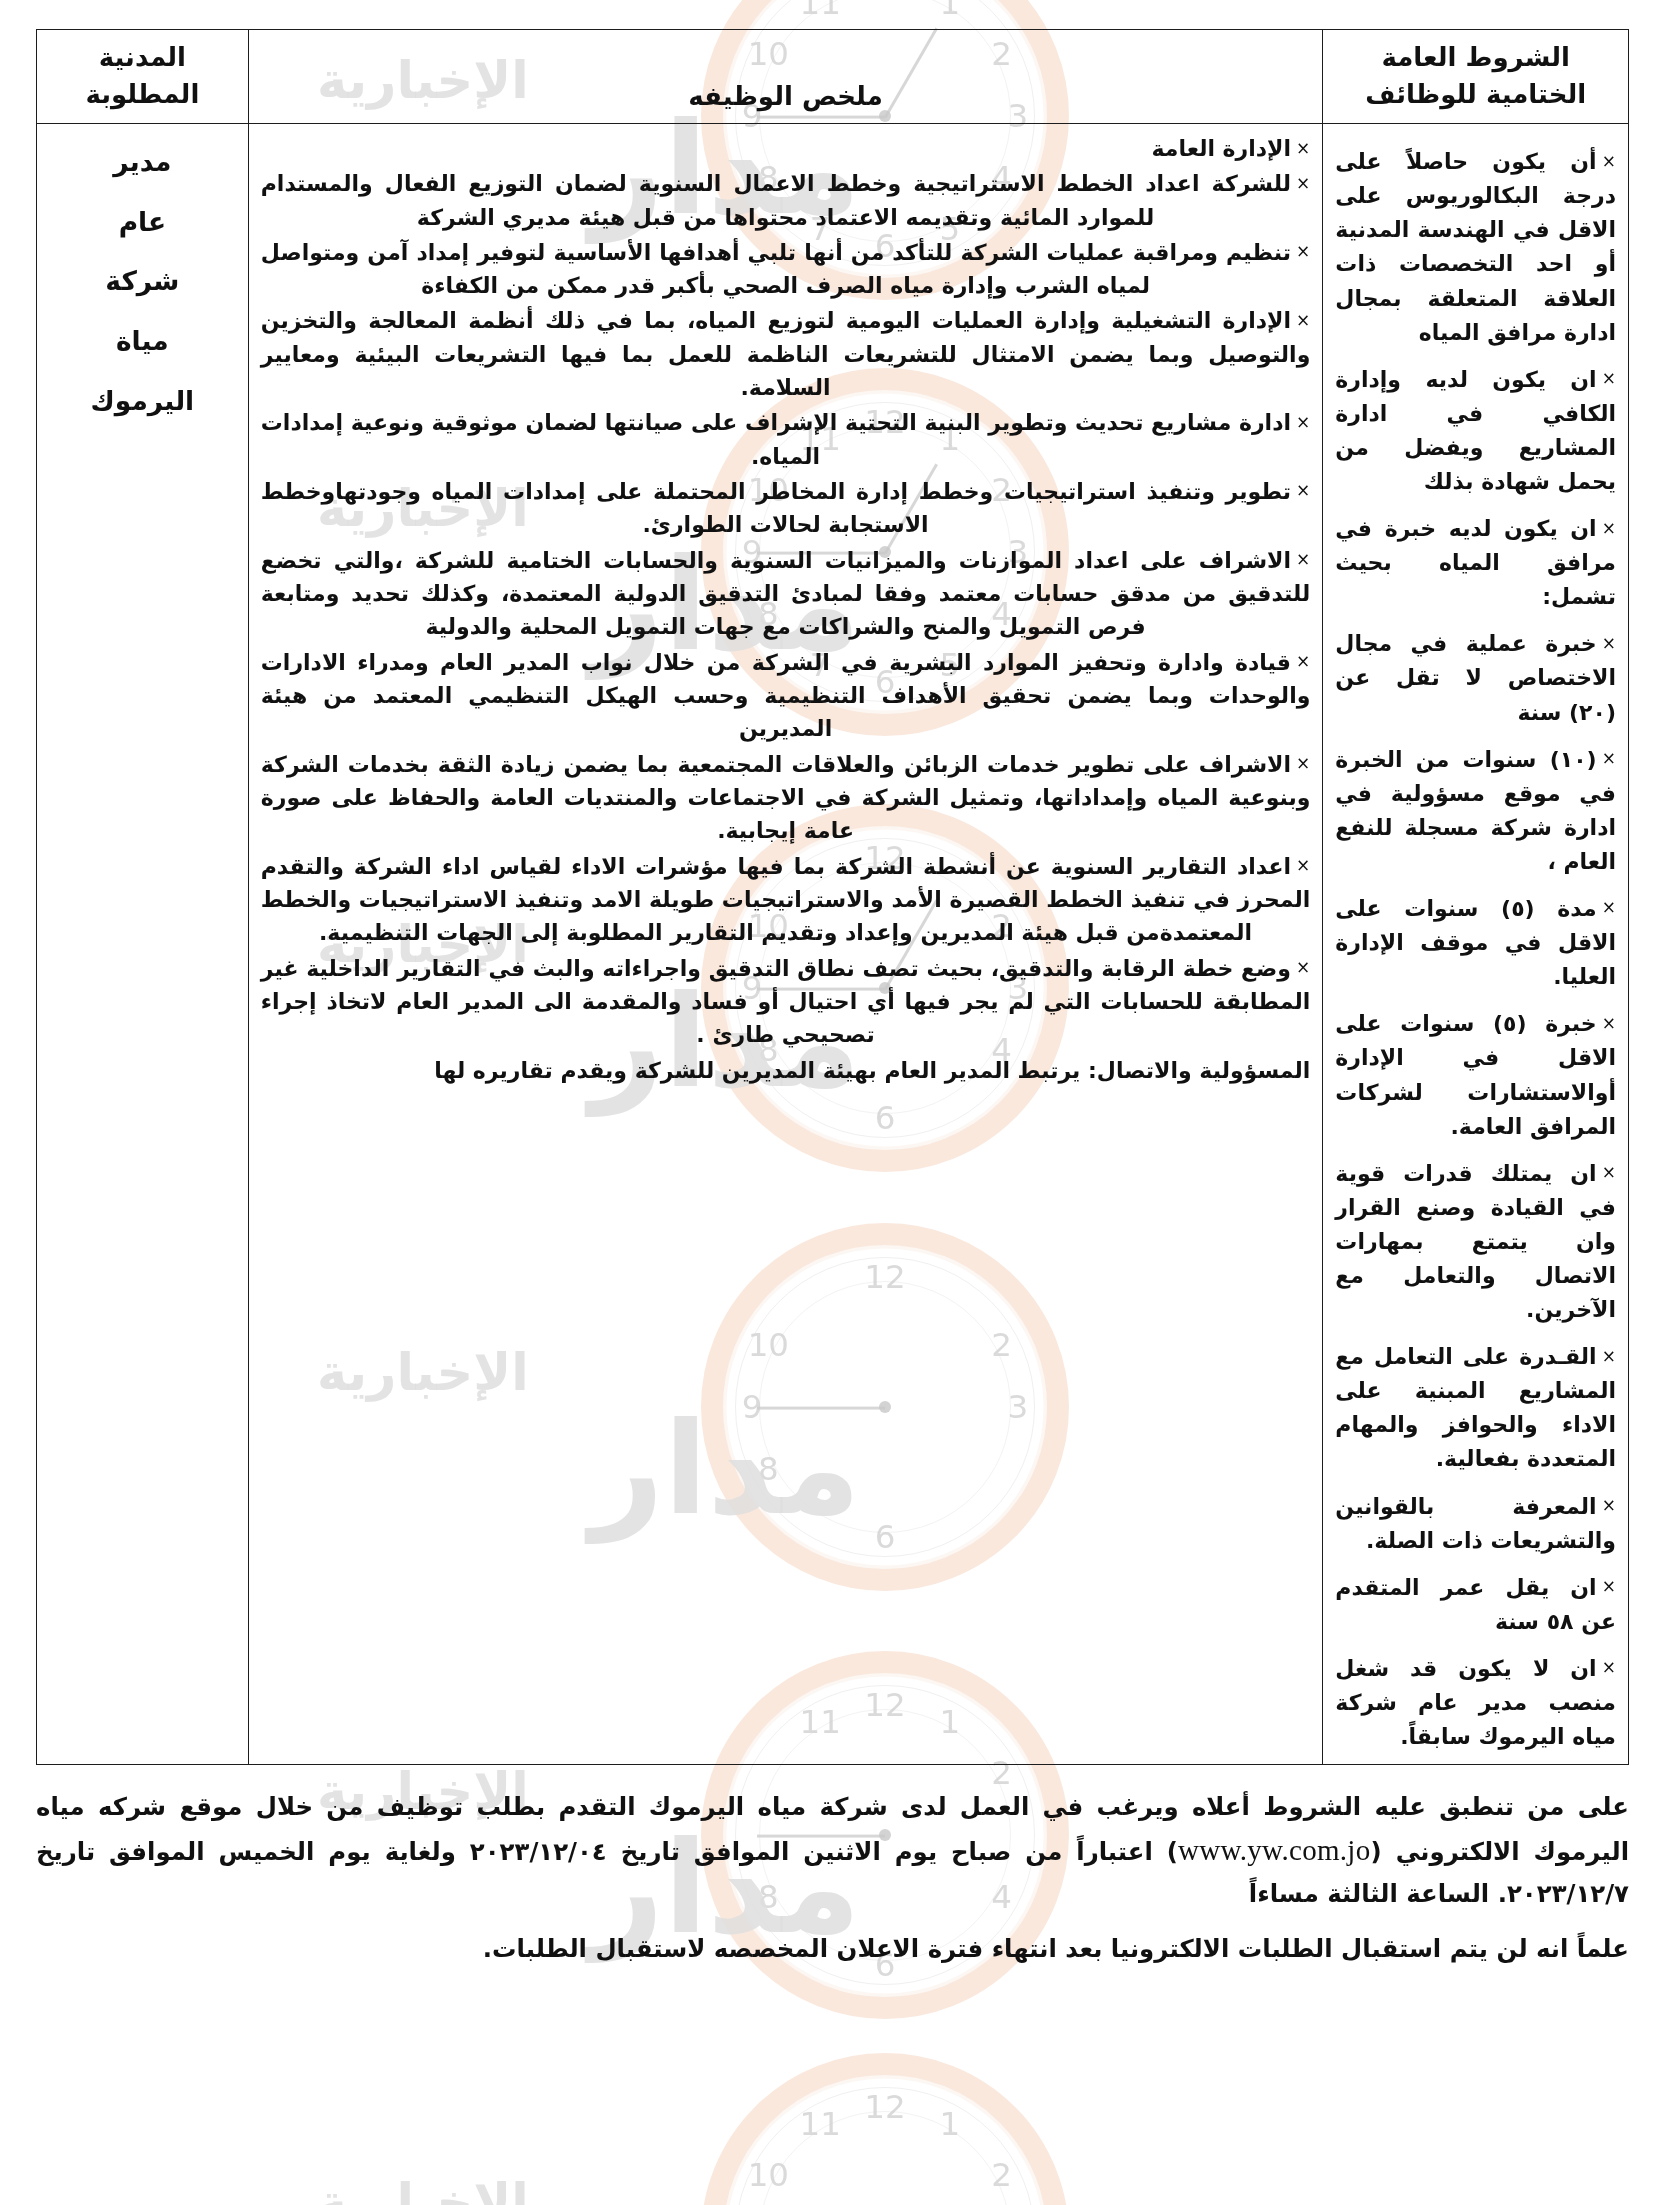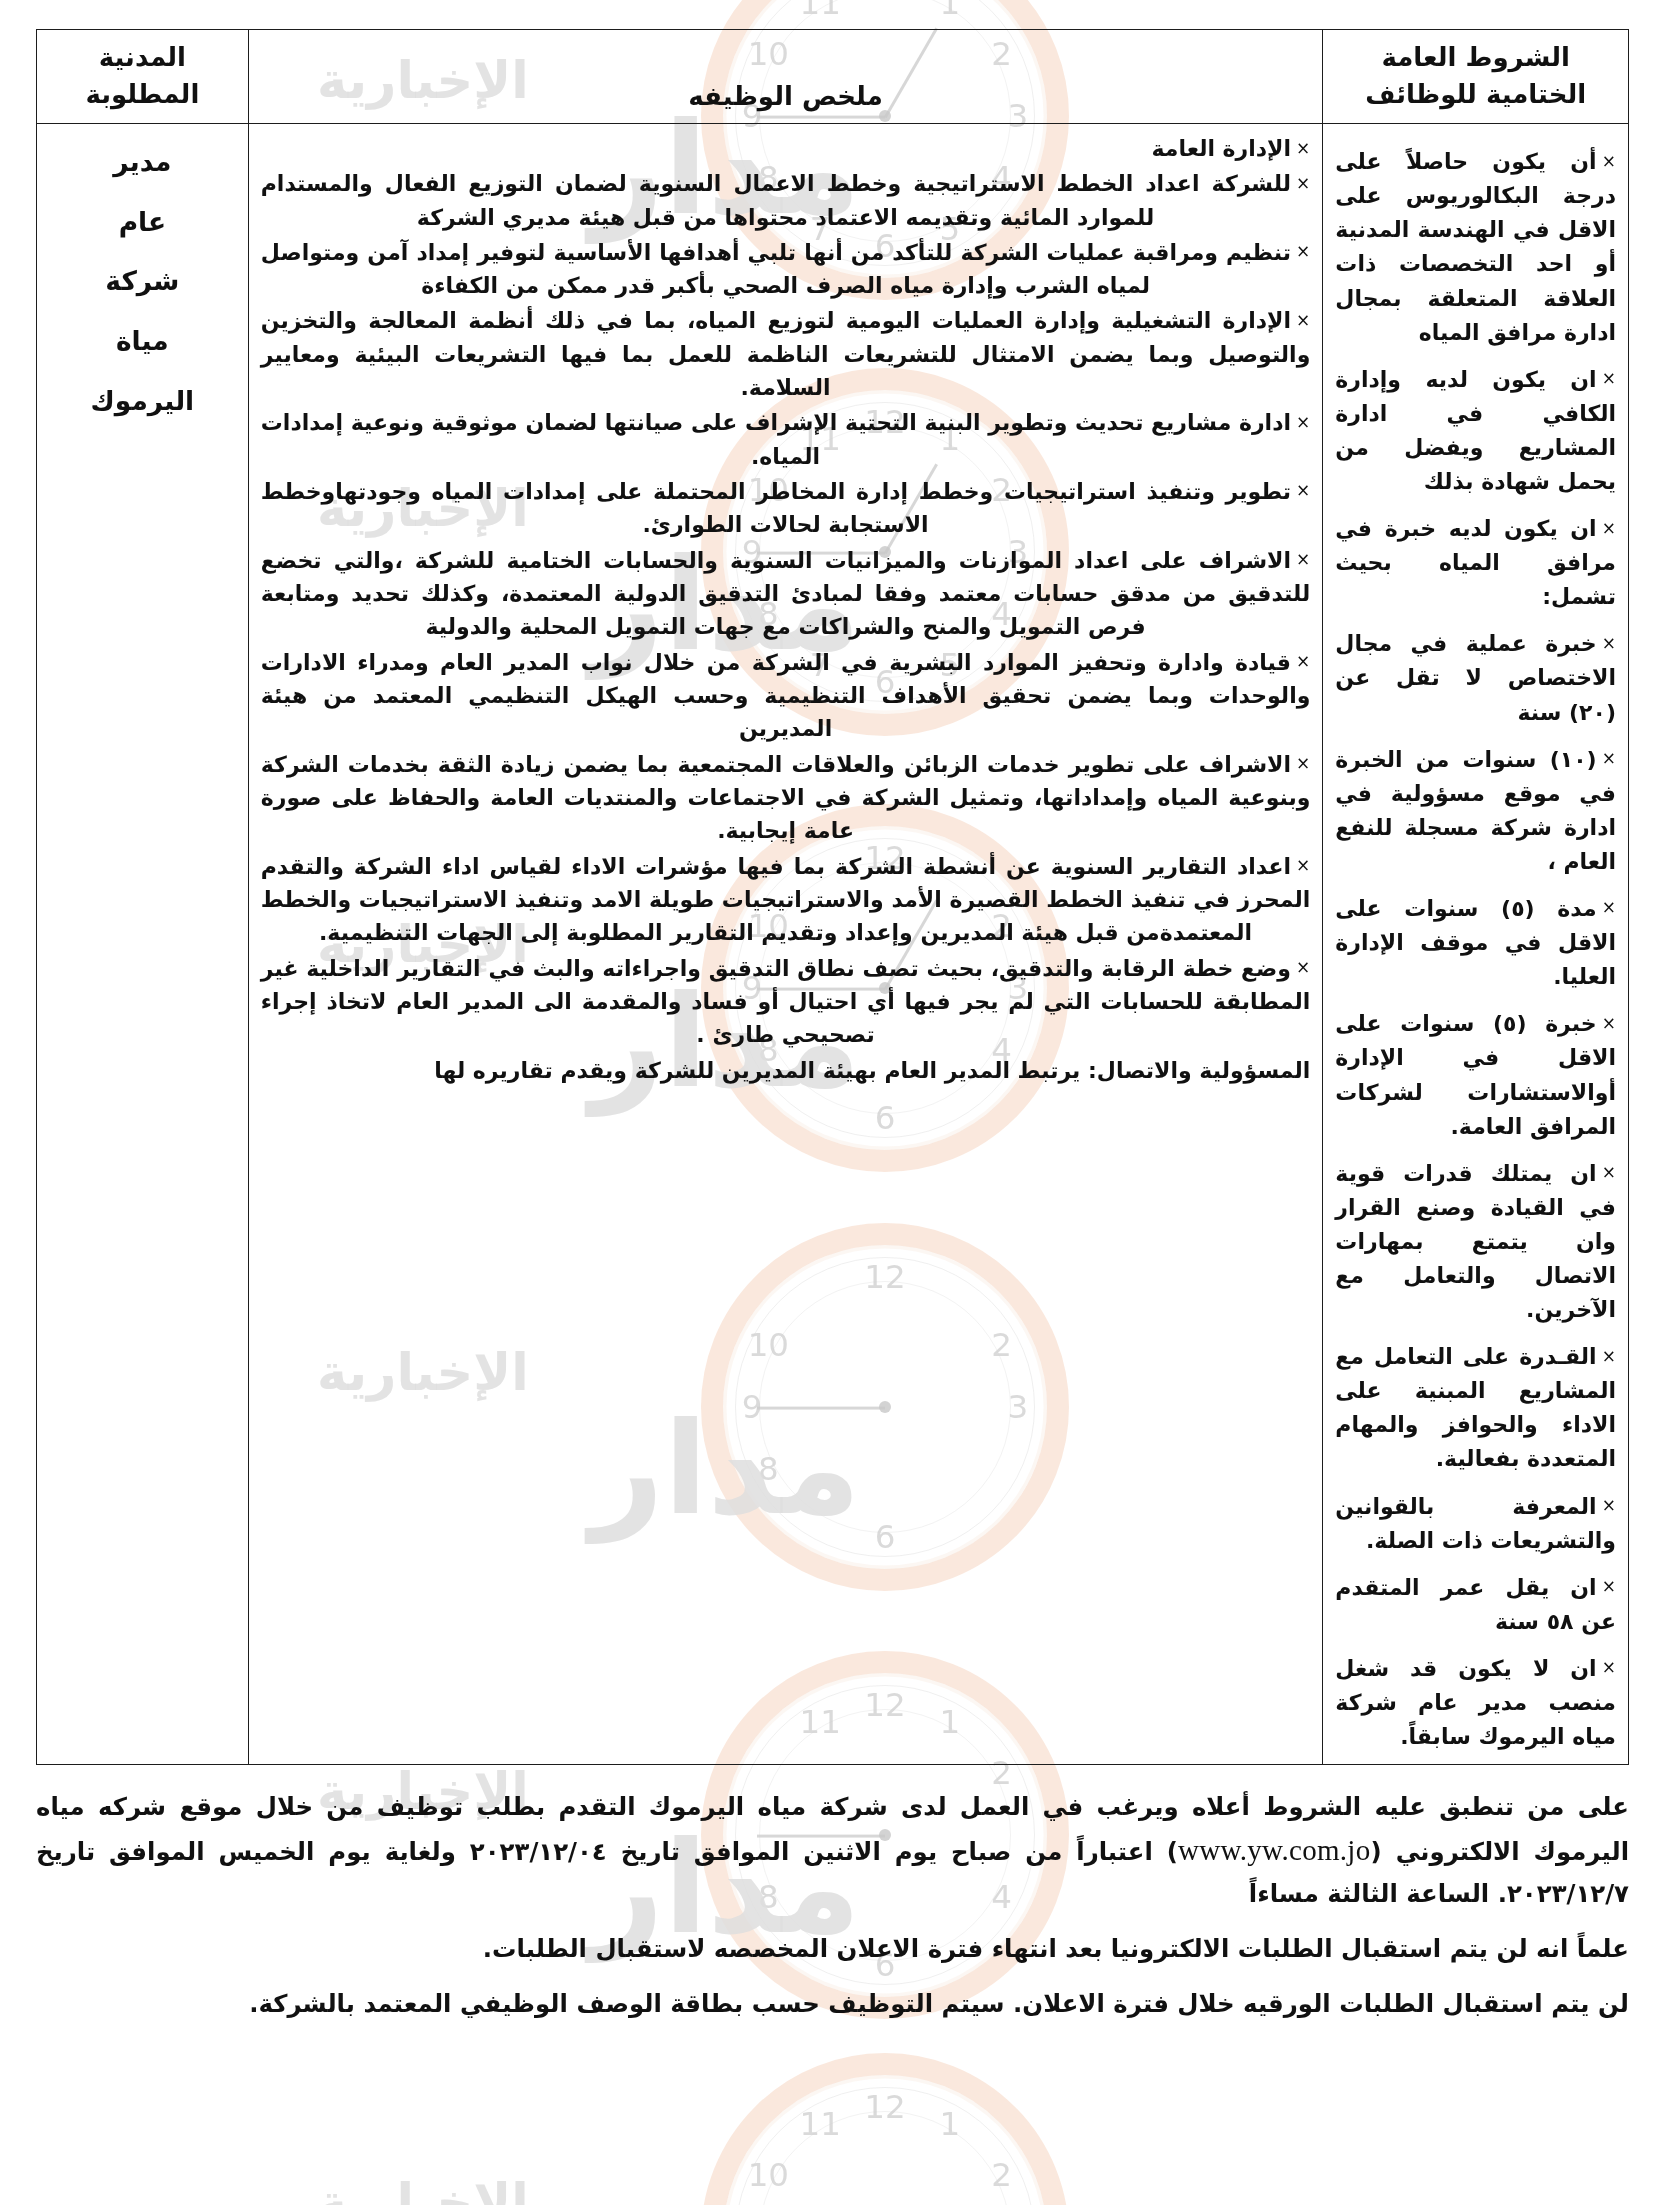--- a/index.html
+++ b/index.html
@@ -344,17 +344,16 @@
 
       </tr>
     </tbody>
   </table>
 
   <div class="footer">
     <p>
       <span>على من تنطبق عليه الشروط أعلاه ويرغب في العمل لدى شركة مياه اليرموك التقدم بطلب توظيف من خلال موقع شركه مياه اليرموك الالكتروني (</span><span class="url">www.yw.com.jo</span><span>) اعتباراً من صباح يوم الاثنين الموافق تاريخ ٢٠٢٣/١٢/٠٤ ولغاية يوم الخميس الموافق تاريخ ٢٠٢٣/١٢/٧. الساعة الثالثة مساءاً</span>
     </p>
     <p>علماً انه لن يتم استقبال الطلبات الالكترونيا بعد انتهاء فترة الاعلان المخصصه لاستقبال الطلبات.</p>
-    <p class="last">لن يتم استقبال الطلبات الورقيه خلال فترة الاعلان. سيتم التوظيف حسب بطاقة الوصف الوظيفي المعتمد بالشركة.</p>
   </div>
 
 </div>
 
 
 </body></html>

